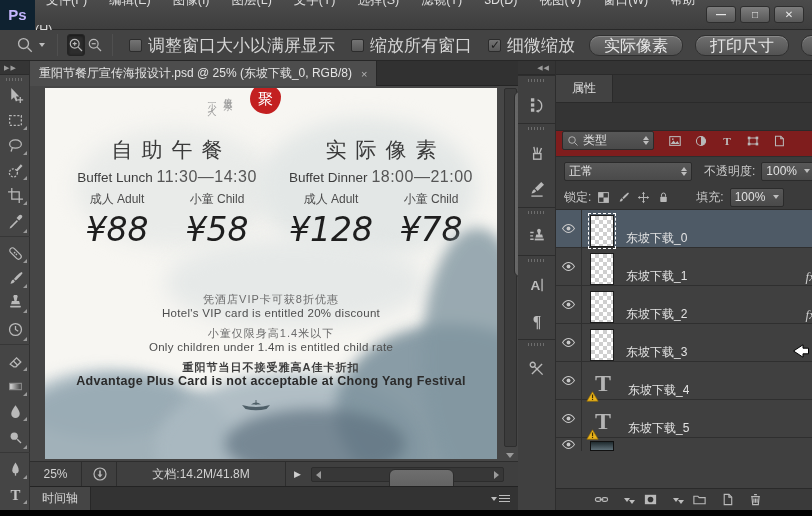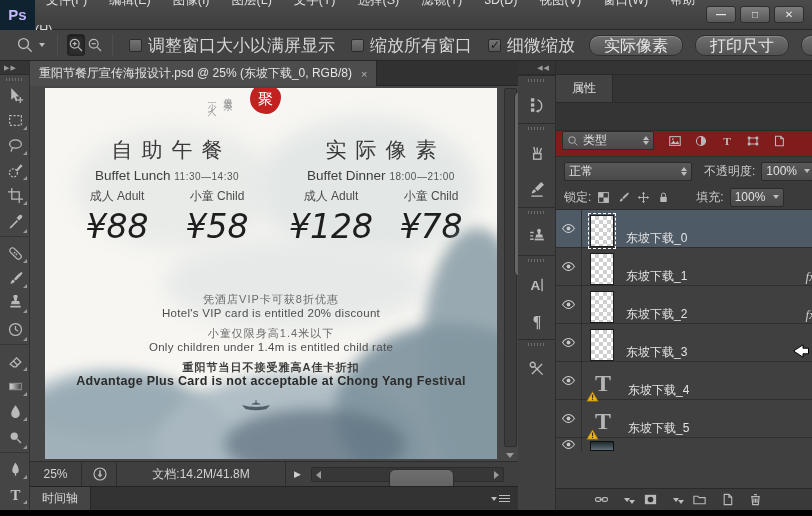--- a/index.html
+++ b/index.html
@@ -60,21 +60,21 @@
   .m4{right:-35px;top:140px;width:110px;height:260px;background:#8297a1;opacity:.8}
   .m5{left:-20px;bottom:20px;width:160px;height:70px;background:#c3ced3;opacity:.9}
   .m6{left:180px;bottom:-20px;width:180px;height:70px;background:#5f7280;opacity:.7}
   #seal{position:absolute;left:205px;top:-4px;width:31px;height:30px;background:#c32020;border-radius:42% 55% 48% 52%/50% 42% 58% 50%;display:flex;align-items:center;justify-content:center;color:#fff;font-size:15px}
   .callig{position:absolute;top:2px;writing-mode:vertical-rl;font-size:9px;color:#979797;letter-spacing:2px}
   .c1{left:176px}.c2{left:160px;top:8px}
   .menu-block{position:absolute;top:48px;width:200px;text-align:center}
   #lunch-block{left:22px}#dinner-block{left:236px}
   .mb-title{font-size:21px;letter-spacing:9px;padding-left:9px;color:#3a3a3a}
   .mb-sub{margin-top:4px;font-size:13.5px;color:#3d3d3d}
-  .mb-sub .time{font-size:10px;color:#555;letter-spacing:.5px}
+  .mb-sub .time{font-size:16px;color:#555;letter-spacing:.5px}
   .mb-cols{display:flex;margin-top:5px}
   .mb-col{width:50%}
   .mb-label{font-size:12px;color:#4c4c4c}
   .price{font-size:33px;font-style:italic;color:#1e1e1e;font-family:"DejaVu Sans",sans-serif;margin-top:2px}
   #notes{position:absolute;left:0;right:0;top:205px;text-align:center;z-index:3}
   .note{margin-bottom:7px}
   .note .zh{font-size:11px;color:#6b6b6b;letter-spacing:1px;line-height:13px}
   .note .en{font-size:11.5px;color:#4e4e4e;line-height:14px;letter-spacing:.3px}
   .note.strong .zh{font-weight:bold;color:#3c3c3c}
   .note.strong .en{font-weight:bold;font-size:12.5px;color:#2b2b2b}

